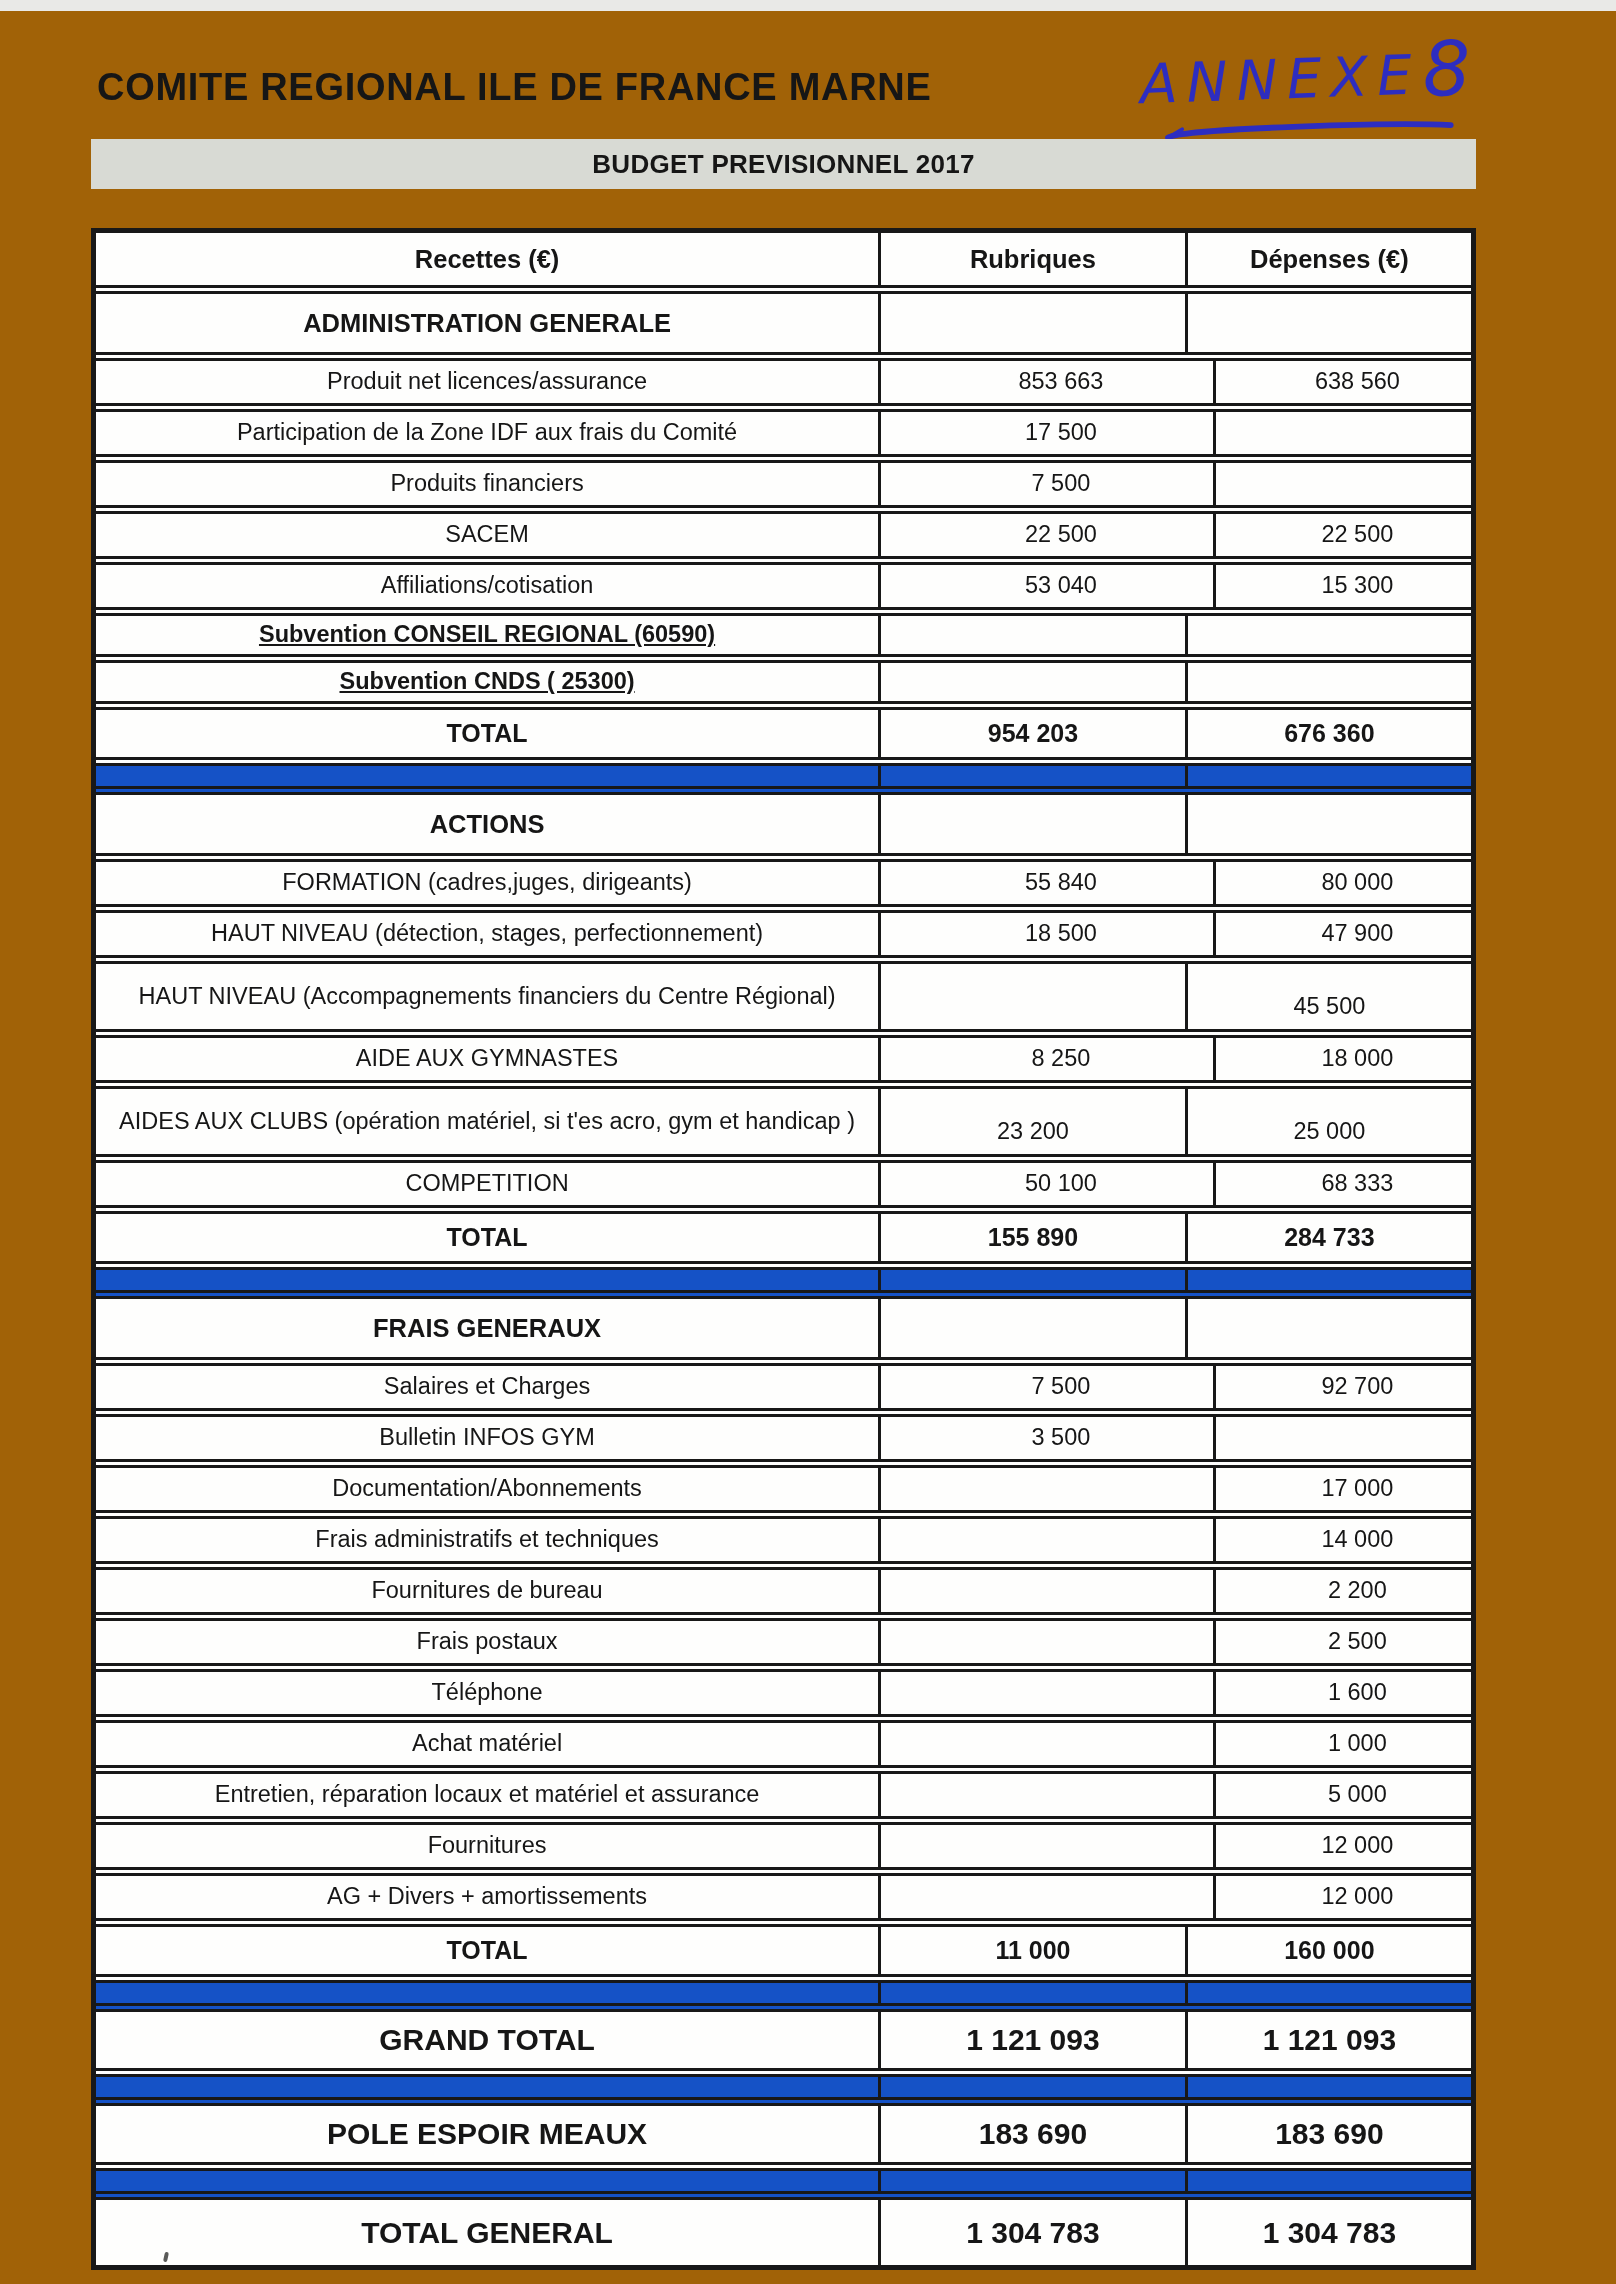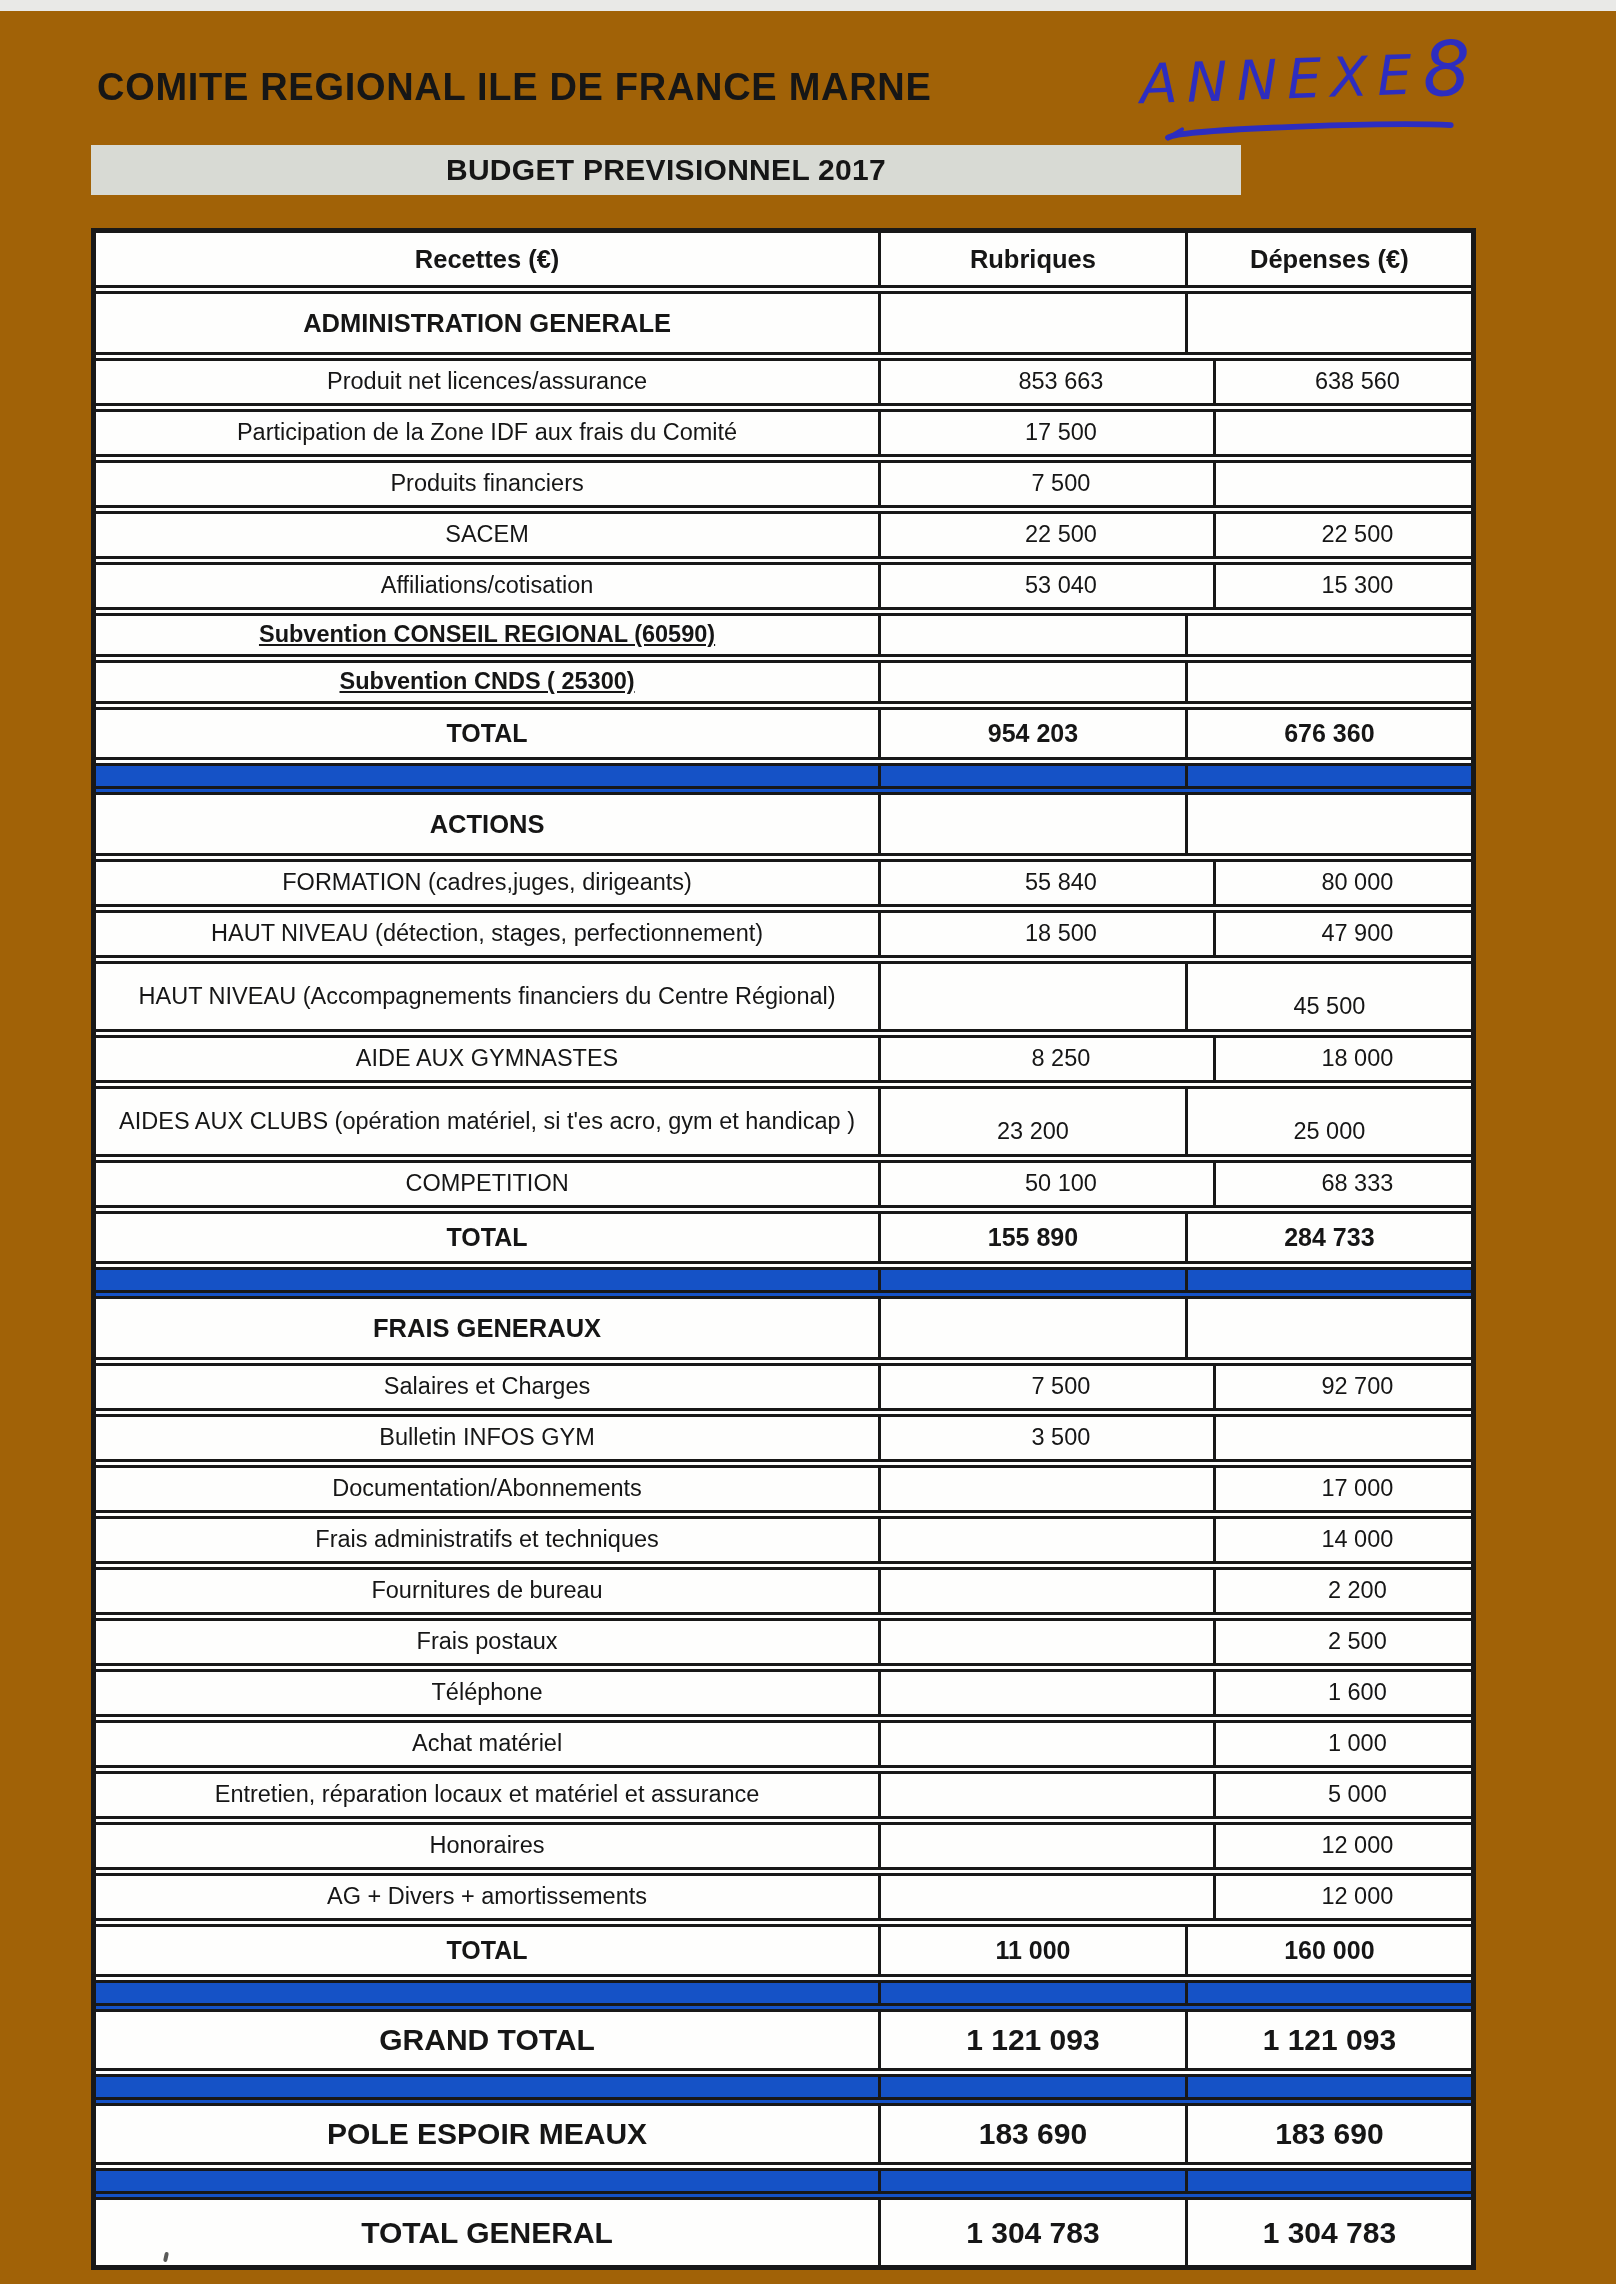--- a/index.html
+++ b/index.html
@@ -16,25 +16,25 @@
     position:absolute; left:97px; top:55px;
     font-size:38px; font-weight:bold; letter-spacing:0.7px;
     white-space:nowrap;
   }
   .annex {
     position:absolute; left:1129px; top:9px;
     width:378px; height:157px;
     transform:rotate(-2deg);
   }
   .banner {
-    position:absolute; left:91px; top:134px;
-    width:1150px; height:50px;
+    position:absolute; left:91px; top:128px;
+    width:1385px; height:50px;
     background:var(--band-gray, #d8dad4);
     display:flex; align-items:center; justify-content:center;
-    font-size:30px; font-weight:bold; letter-spacing:0.3px;
+    font-size:26px; font-weight:bold; letter-spacing:0.3px;
   }
   .btable {
     position:absolute; left:91px; top:217px;
     width:1385px;
     box-sizing:border-box;
     border:5.2px solid #181818;
     background:#fefefd;
   }
   .trow {
     display:grid;
@@ -228,21 +228,21 @@
         <div class="cell c1">Achat matériel</div>
         <div class="cell c2"></div>
         <div class="cell c3">1 000</div>
       </div>
       <div class="trow item">
         <div class="cell c1">Entretien, réparation locaux et matériel et assurance</div>
         <div class="cell c2"></div>
         <div class="cell c3">5 000</div>
       </div>
       <div class="trow item">
-        <div class="cell c1">Honoraires</div>
+        <div class="cell c1">Fournitures</div>
         <div class="cell c2"></div>
         <div class="cell c3">12 000</div>
       </div>
       <div class="trow item">
         <div class="cell c1">AG + Divers + amortissements</div>
         <div class="cell c2"></div>
         <div class="cell c3">12 000</div>
       </div>
       <div class="trow total">
         <div class="cell c1">TOTAL</div>

